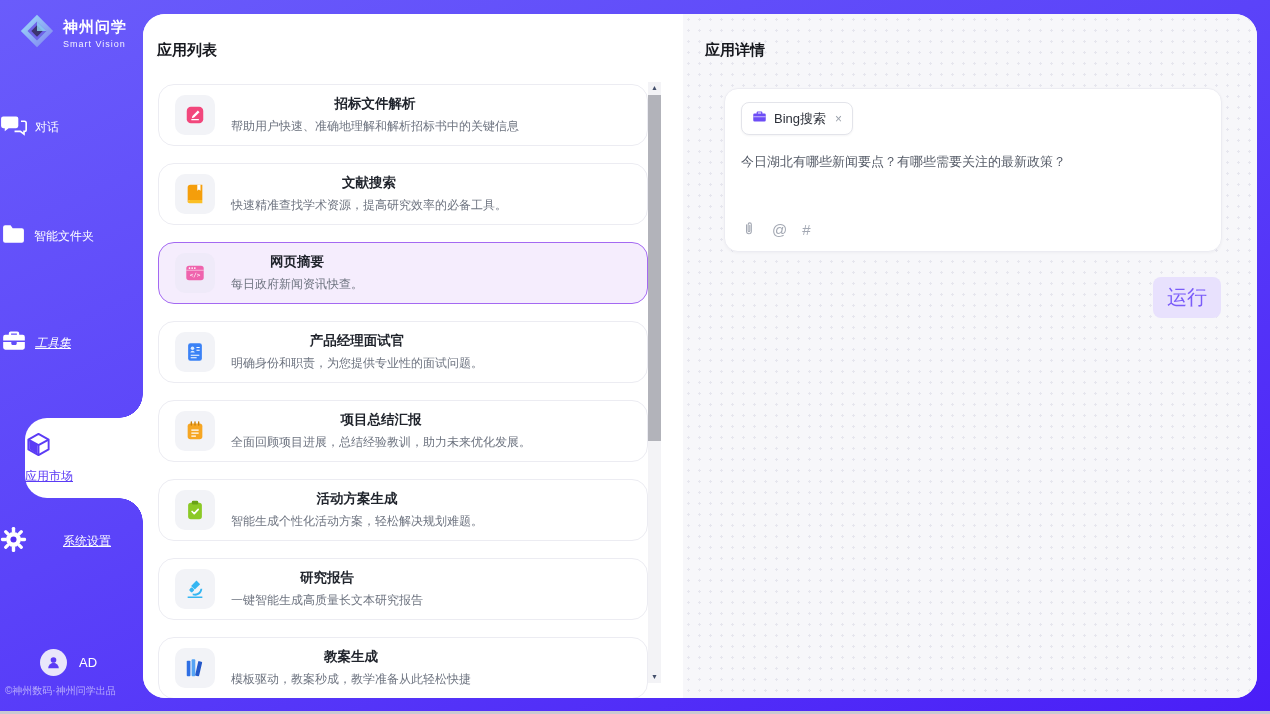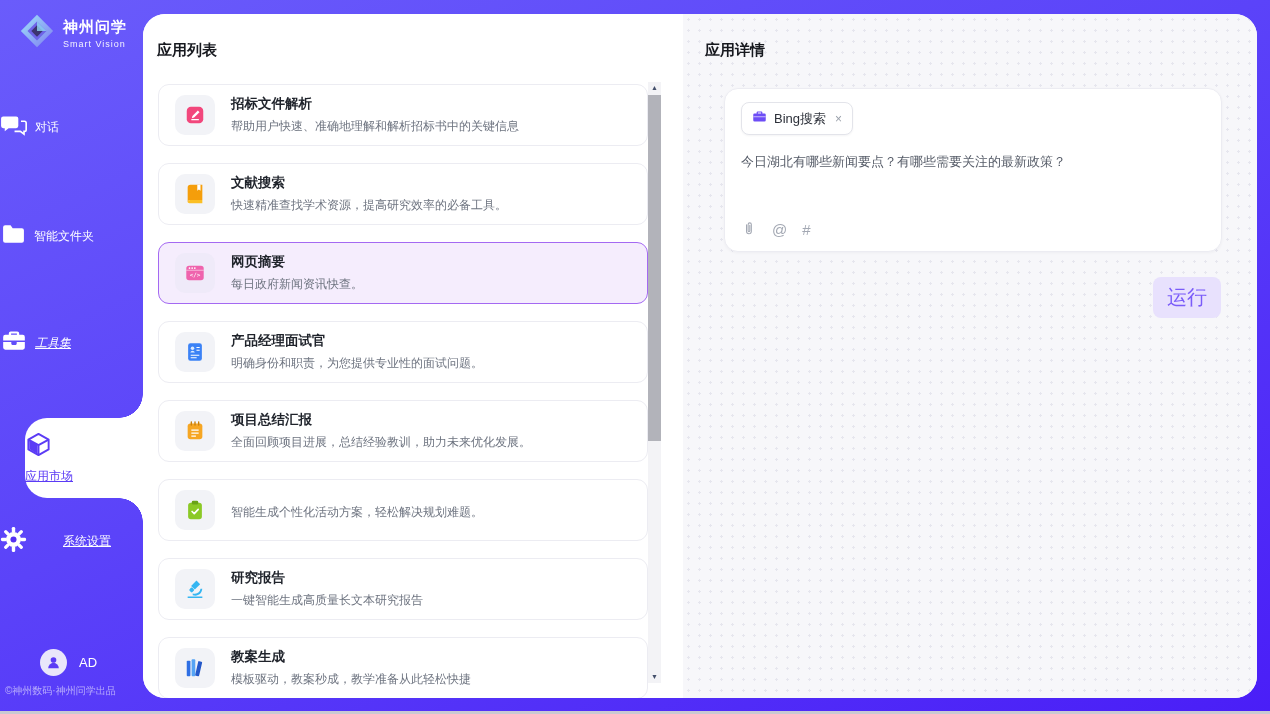--- a/index.html
+++ b/index.html
@@ -40,22 +40,22 @@
   .side-footer { position:absolute; left:5px; top:684px; font-size:10px; color:rgba(255,255,255,.55); white-space:nowrap; }
 
   
   .content { position:absolute; left:143px; top:14px; width:1114px; height:684px;
     border-radius:22px; background:#fff; overflow:hidden; display:flex; z-index:4; }
 
   
   .pane-list { width:540px; height:100%; background:#fff; position:relative; padding:27px 0 0 14px; }
   .pane-title { font-size:15px; font-weight:bold; color:#17191f; }
   .cards { position:absolute; left:15px; top:70px; width:490px; bottom:0; overflow:hidden; }
-  .app-card { height:62px; border:1px solid #ececf2; border-radius:11px; background:#fff;
-    display:flex; align-items:center; gap:16px; padding-left:16px; margin-bottom:17px; cursor:pointer; }
+  .app-card { height:62px; border:1px solid #ececf2; border-radius:16px; background:#fff;
+    display:flex; align-items:center; gap:16px; padding-left:16px; margin-bottom:17px; cursor:pointer;text-align:center; }
   .app-card.selected { background:#f5edfd; border:1px solid #a469f2; }
   .app-ico { width:40px; height:40px; border-radius:10px; background:#f2f3f7; flex:0 0 40px;
     display:flex; align-items:center; justify-content:center; }
   .app-card.selected .app-ico { background:#efeaf9; }
   .app-txt .t { font-size:13.5px; font-weight:bold; color:#1f232b; }
   .app-txt .d { font-size:12px; color:#6e7480; margin-top:5px; }
 
   .scrollbar { position:absolute; left:505px; top:68px; bottom:15px; width:13px; background:#f3f3f6;
     display:flex; flex-direction:column; align-items:center; }
   .sb-arrow { font-size:7px; color:#44506b; height:12px; line-height:12px; cursor:pointer; user-select:none; }
@@ -264,20 +264,21 @@
 
       <div class="app-card">
         <span class="app-ico">
           <svg viewBox="0 0 24 24" width="22" height="22">
             <rect x="4.5" y="4" width="15" height="18" rx="3" fill="#8bc926"></rect>
             <rect x="8.5" y="2" width="7" height="4" rx="1.5" fill="#6aa317"></rect>
             <path d="M8.8 13.6l2.4 2.4 4.3-4.7" stroke="#fff" stroke-width="1.8" fill="none" stroke-linecap="round" stroke-linejoin="round"></path>
           </svg>
         </span>
         <span class="app-txt">
+          <div class="t">活动方案生成</div>
           <div class="d">智能生成个性化活动方案，轻松解决规划难题。</div>
         </span>
       </div>
 
       <div class="app-card">
         <span class="app-ico">
           <svg viewBox="0 0 24 24" width="22" height="22" fill="#35b6f2">
             <path d="M13.6 2.8l4 4-5.8 5.8-4-4z"></path>
             <rect x="6.2" y="10.8" width="4.4" height="4.4" rx="1.2" transform="rotate(45 8.4 13)"></rect>
             <path d="M9.5 16.8c4.6 1.2 8-.9 8.5-5h1.9c-.3 5.6-5 8.6-10.4 7z"></path>

